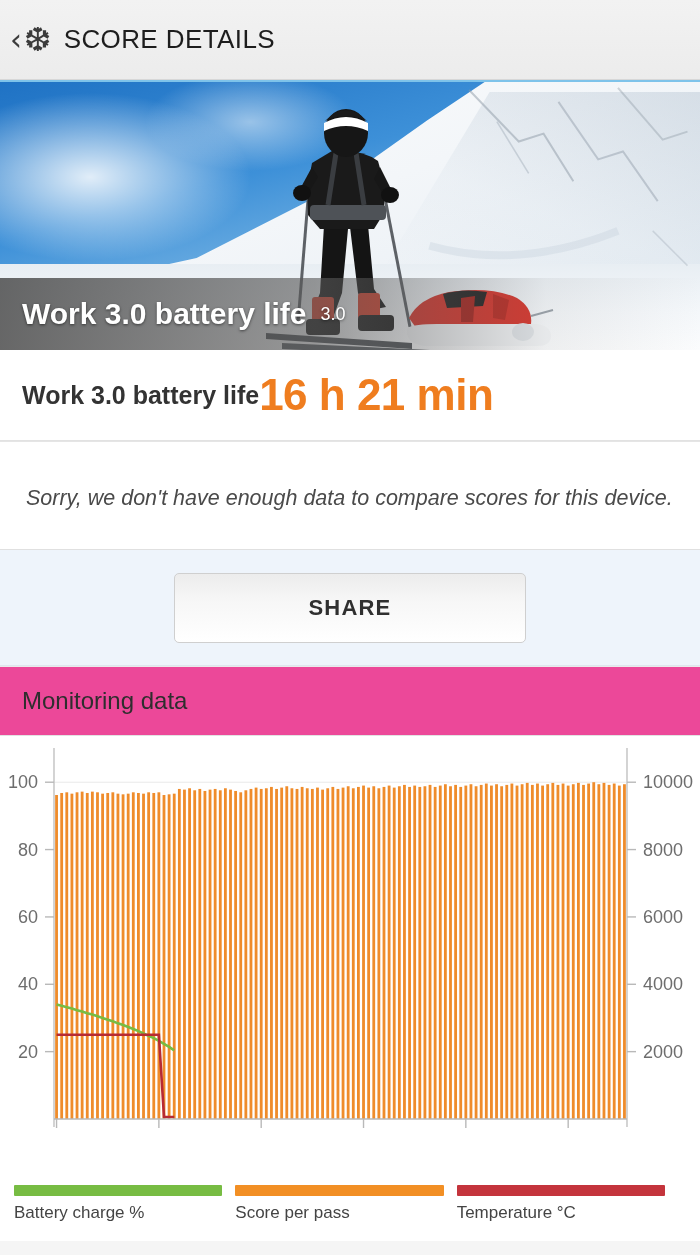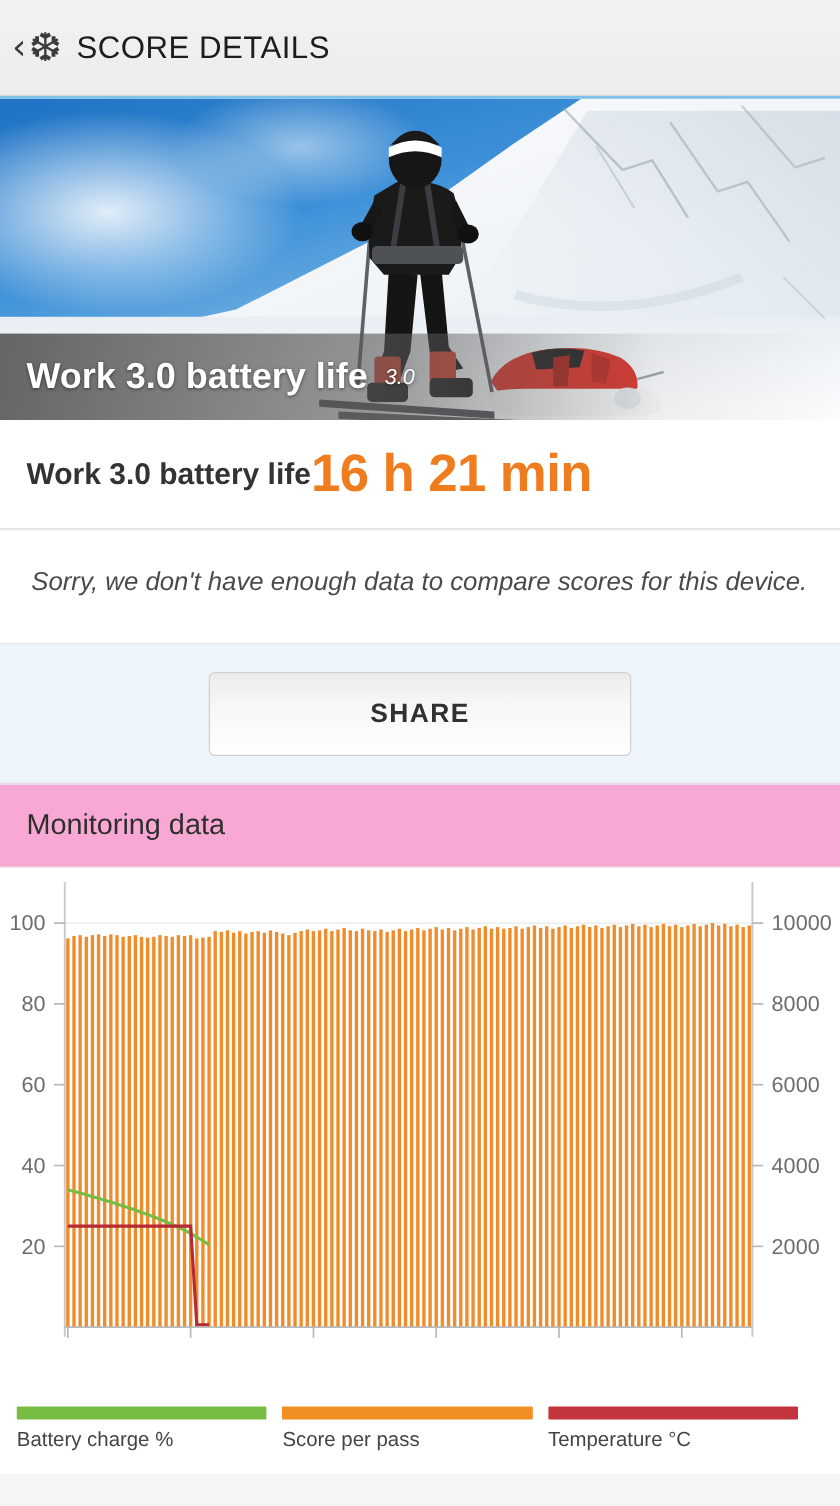--- a/index.html
+++ b/index.html
@@ -66,39 +66,39 @@
   .hero-caption {
     position: absolute; left: 0; bottom: 0; width: 700px; height: 72px;
     background: linear-gradient(to right, rgba(70,70,70,0.82) 0%, rgba(90,90,90,0.62) 45%, rgba(120,120,120,0.10) 78%, rgba(255,255,255,0) 100%);
     display: flex; align-items: center; padding-left: 22px;
   }
   .hero-title {
     color: #ffffff; font-size: 30px; font-weight: bold;
     text-shadow: 0 1px 3px rgba(0,0,0,0.55);
   }
   .hero-version {
-    color: #ffffff; font-size: 18px; font-style: italic; margin-left: 14px;
+    color: #ffffff; font-size: 18px; margin-left: 14px;
     text-shadow: 0 1px 3px rgba(0,0,0,0.55);
   }
 
   
   .card { background: #ffffff; border-bottom: 1px solid #e2e2e2; }
   .score-row {
     display: flex; align-items: center; height: 90px; padding: 0 22px;
   }
   .score-label { font-size: 25px; font-weight: bold; color: #333333; }
   .score-value {
     font-size: 44px; font-weight: bold; color: #ef7d1f; 
     letter-spacing: -0.5px;
   }
 
   
   .note-card {
     background: #ffffff; border-top: 1px solid #e5e5e5; border-bottom: 1px solid #e0e0e0;
-    padding: 27px 26px 34px 26px;
+    padding: 40px 26px 34px 26px;
   }
   .note-text {
     font-size: 21.5px; font-style: italic; color: #4a4a4a; line-height: 1.55;
   }
 
   
   .share-strip {
     background: #eef4fb; height: 116px; display: flex;
     align-items: center; justify-content: center;
     border-bottom: 1px solid #dfe6ee;
@@ -107,21 +107,21 @@
   .share-btn {
     width: 352px; height: 70px; border: 1px solid #cfcfcf; border-radius: 5px;
     background: linear-gradient(to bottom, #ececec 0%, #f7f7f7 40%, #ffffff 100%);
     display: flex; align-items: center; justify-content: center;
     font-size: 22px; font-weight: bold; color: #303030; letter-spacing: 1.2px;
     cursor: pointer;
   }
 
   
   .monitor-head {
-    background: #f9a8d4; height: 70px; display: flex; align-items: center;
+    background: #ec4899; height: 70px; display: flex; align-items: center;
     padding-left: 22px; border-bottom: 1px solid #e2e2e2; border-top: 1px solid #eaeaea;
   }
   .monitor-title { font-size: 24px; color: #2e2e2e; }
 
   .chart-card { background: #ffffff; height: 505px; position: relative; }
 
   .chart-svg { position: absolute; left: 0; top: 0; }
 
   .legend {
     position: absolute; left: 0; bottom: 18px; width: 692px;

